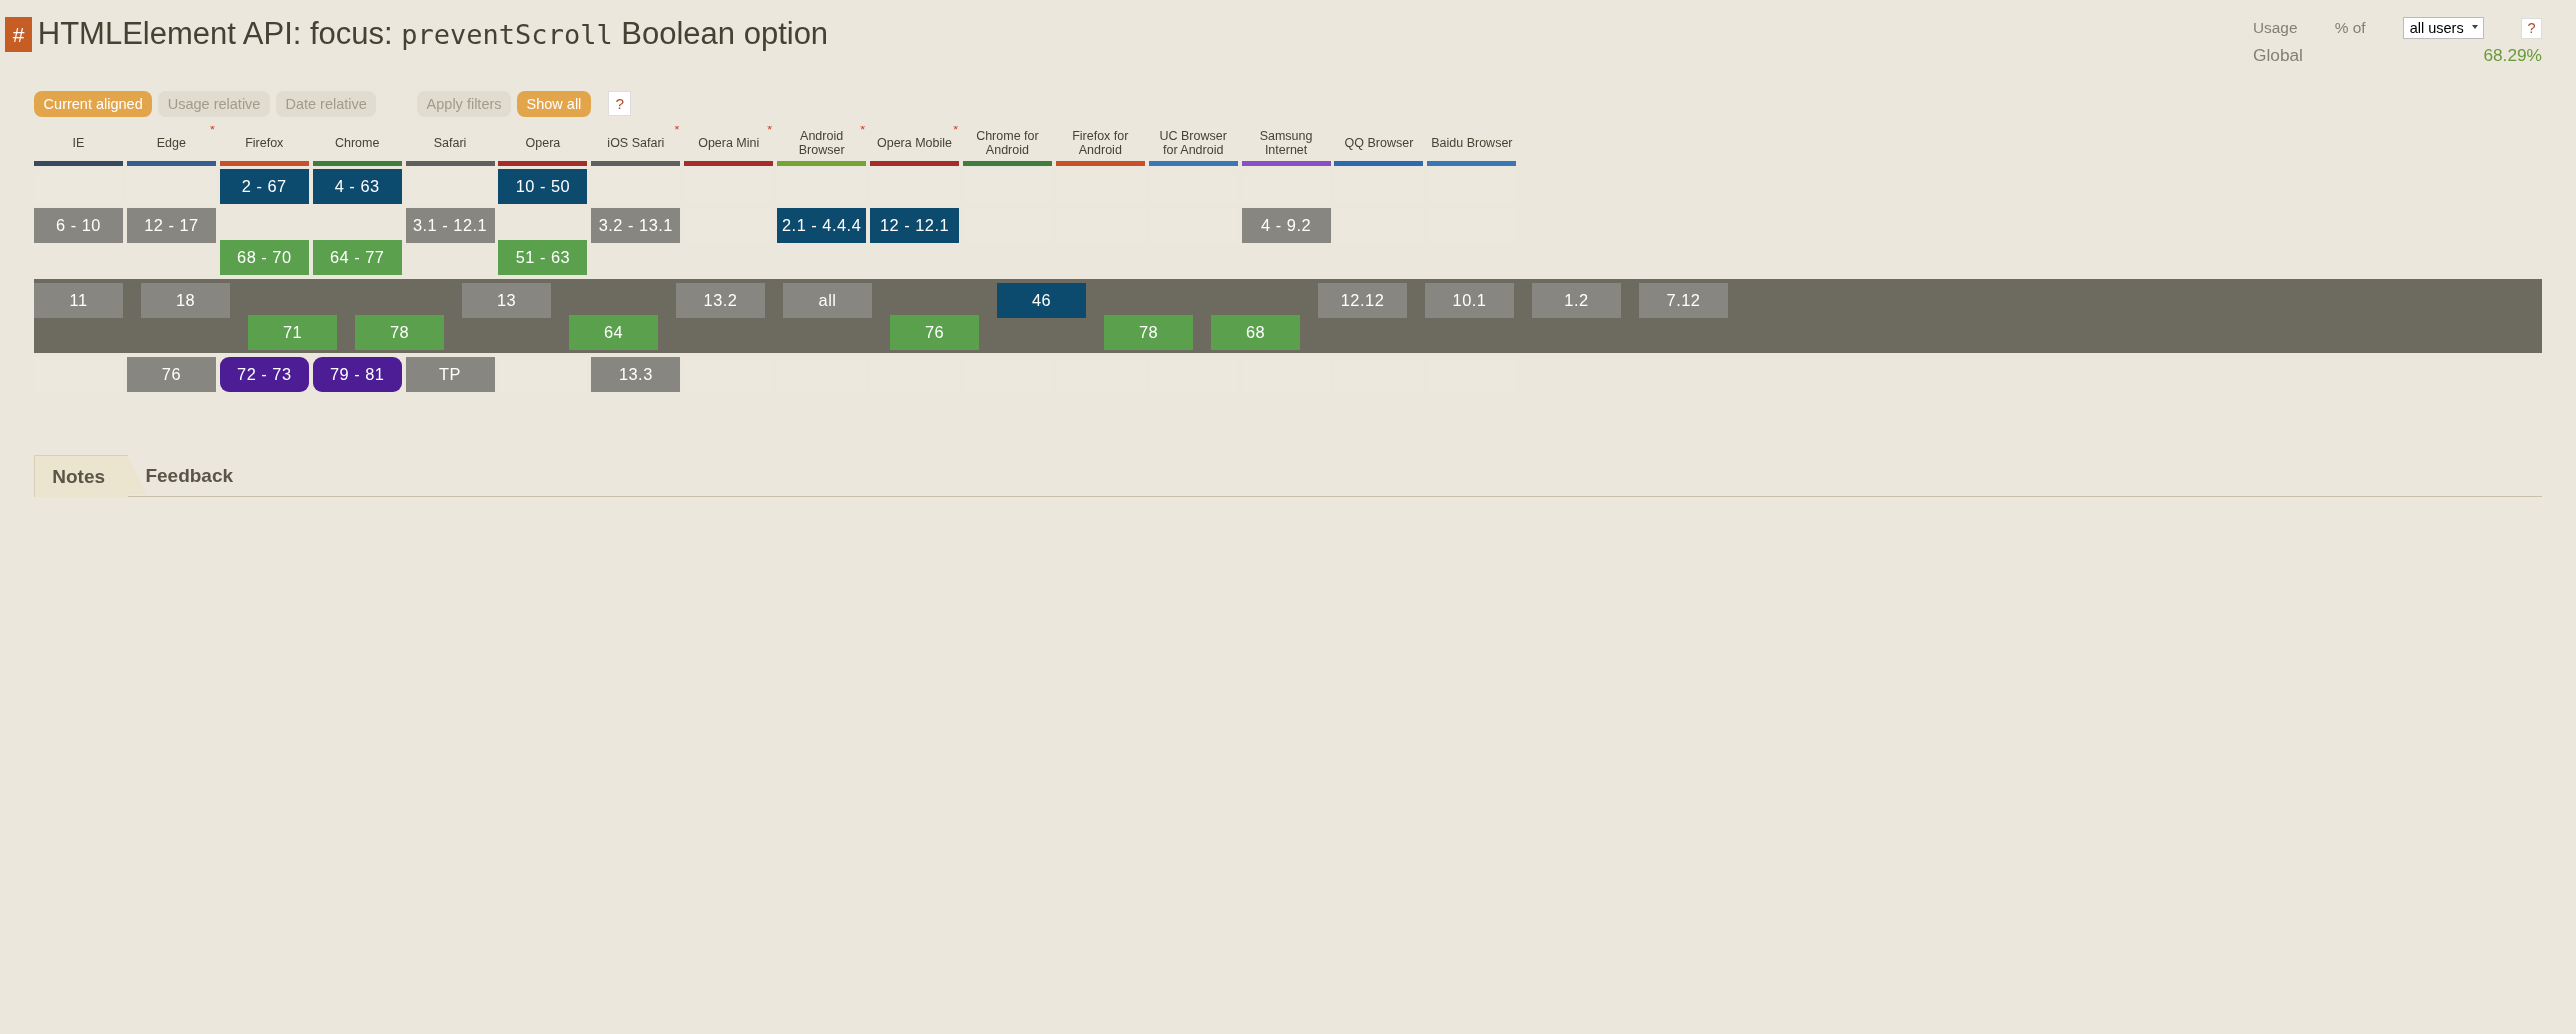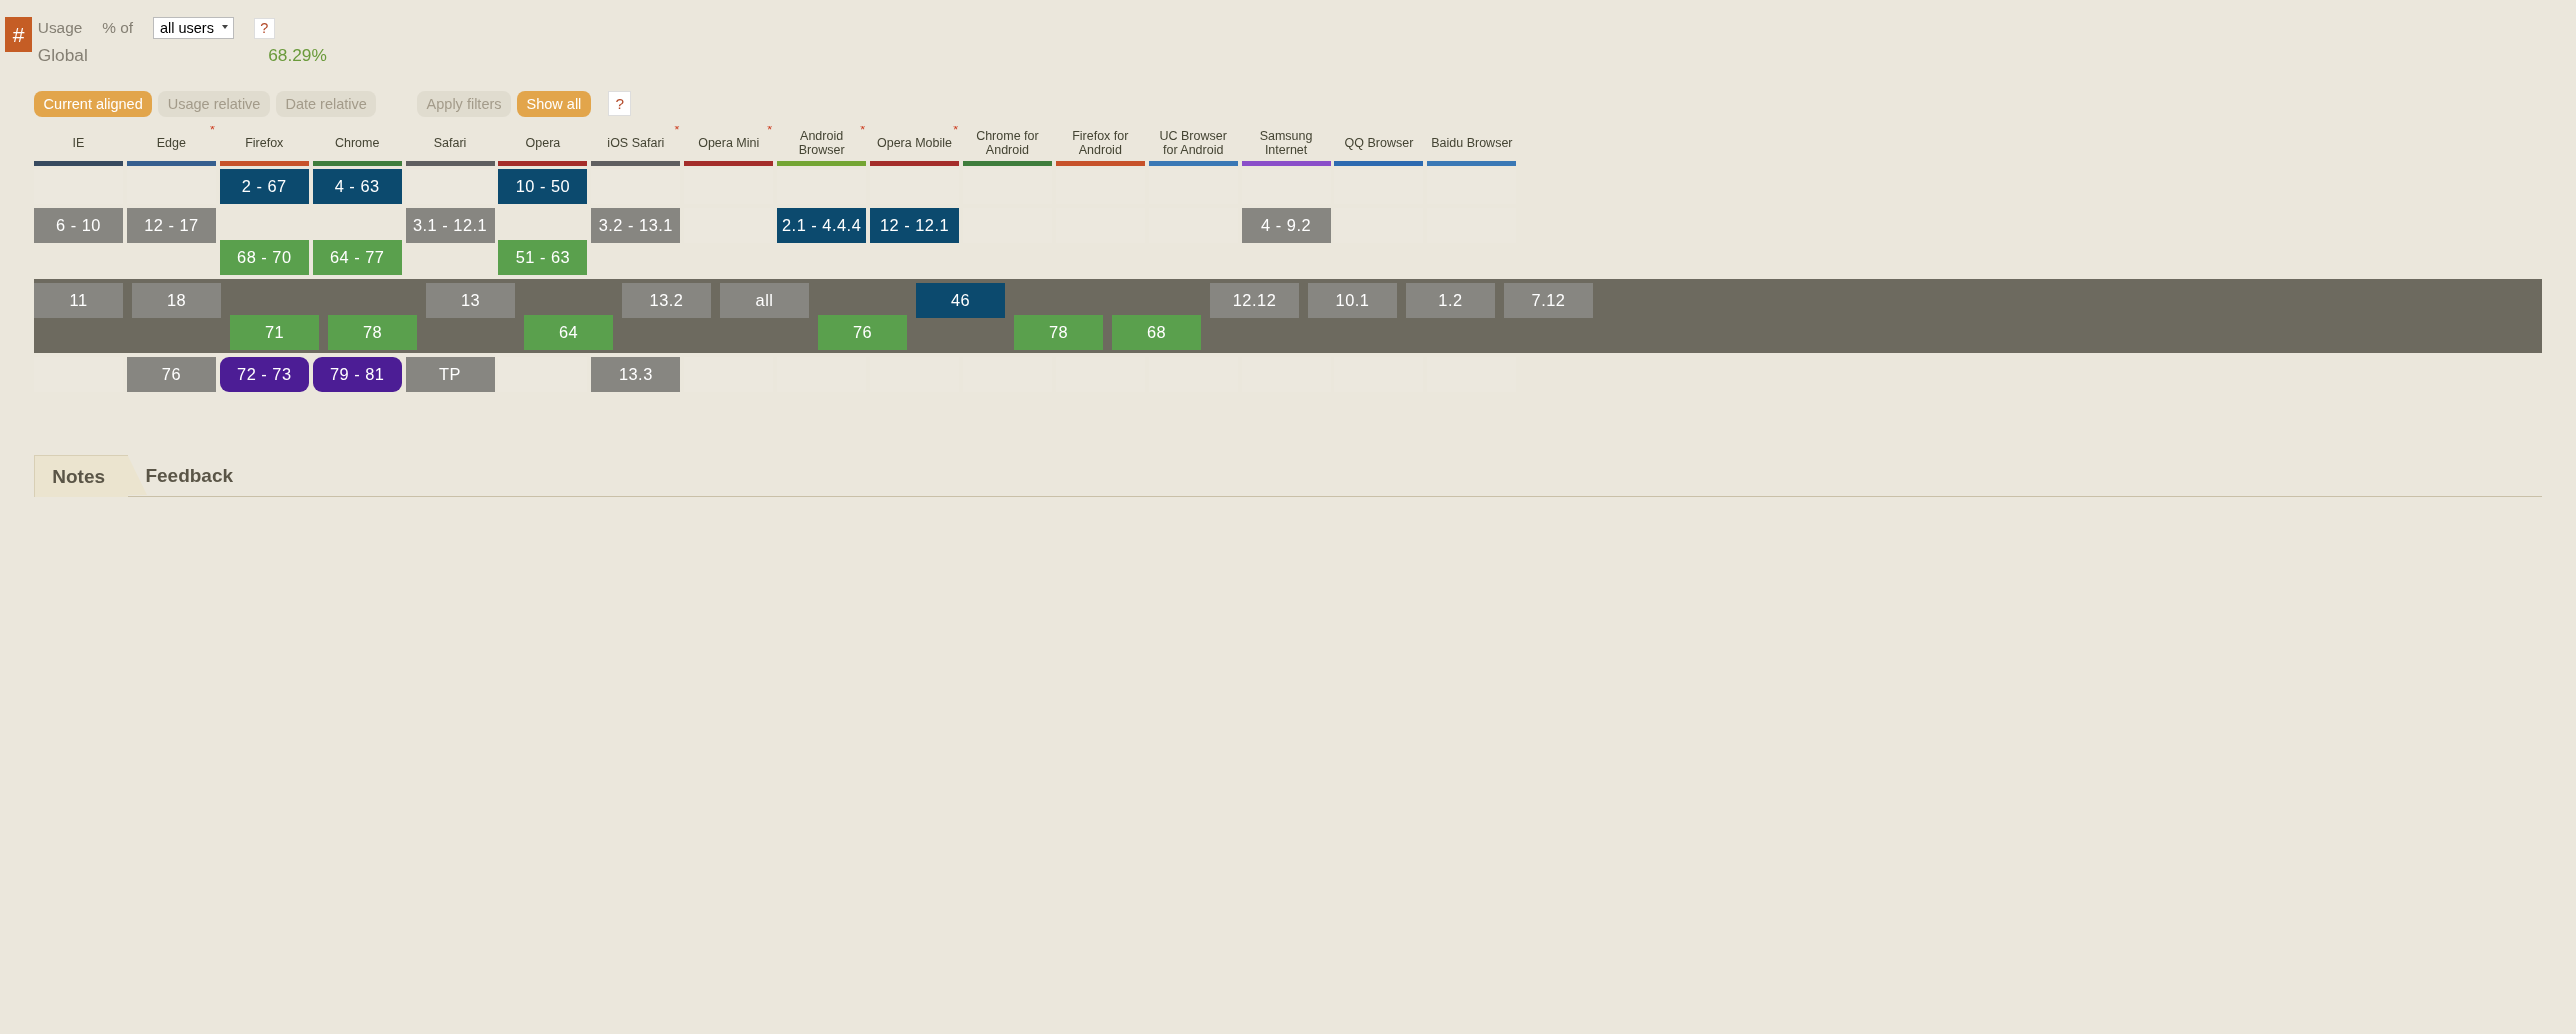--- a/index.html
+++ b/index.html
@@ -41,21 +41,21 @@
     font-family: "Menlo","Consolas",monospace;
     font-size: 27px;
   }
   .usage-box {
     text-align: right;
     color: #847f73;
     font-size: 15.4px;
     padding-top: 5.8px;
     min-width: 289px;
   }
-  .usage-line1 { display:flex; align-items:center; justify-content:flex-start; gap:20px; margin-bottom:5.8px;}
+  .usage-line1 { display:flex; align-items:center; justify-content:space-between; gap:20px; margin-bottom:5.8px;}
   .usage-select {
     border: 1px solid #bbb;
     font-size: 14.5px;
     padding: 1.9px 19px 1.9px 5.8px;
     background: #fff;
     appearance: none;
     position: relative;
   }
   .select-wrap { position: relative; display:inline-block;}
   .select-wrap::after {
@@ -176,21 +176,21 @@
   .cell.gray { background:#878681;}
   .cell.red { background:#0c4a6e;}
   .cell.green { background:#5aa04d;margin-top:32px;}
   .cell.greenlt { background:#4c1d95;border-radius:9px;}
 
   .current-row-wrap {
     background:#6d6a5f;
     padding:3.9px 0 0 0;
     margin: 0 -3.9px 3.9px -3.9px;
   }
-  .current-row-wrap .browser-row { padding: 0 3.9px; gap:9px;}
+  .current-row-wrap .browser-row { padding: 0 3.9px; gap:18px;}
   .current-row-wrap .cell { margin-bottom:3.9px;}
 
   .tabs-area {
     margin-top: 58px;
   }
   .tabs {
     display:flex;
     align-items:flex-end;
     border-bottom: 1px solid #c9c0a8;
     font-weight: bold;
@@ -239,20 +239,25 @@
   }
   .mdn-ico svg { width:17.3px;height:17.3px; fill:#fff;}
 </style>
 </head>
 <body>
 
 <div class="page">
 
   <div class="header-row">
     <div class="hash-badge">#</div>
+    <div class="title-area">
+      <h1 class="title">
+        <span>HTMLElement API: focus: </span><code>preventScroll</code><span> Boolean option</span>
+      </h1>
+    </div>
     <div class="usage-box">
       <div class="usage-line1">
         <span>Usage</span>
         <span>% of</span>
         <span class="select-wrap">
           <select class="usage-select">
             <option>all users</option>
           </select>
         </span>
         <span class="help-btn">?</span>

